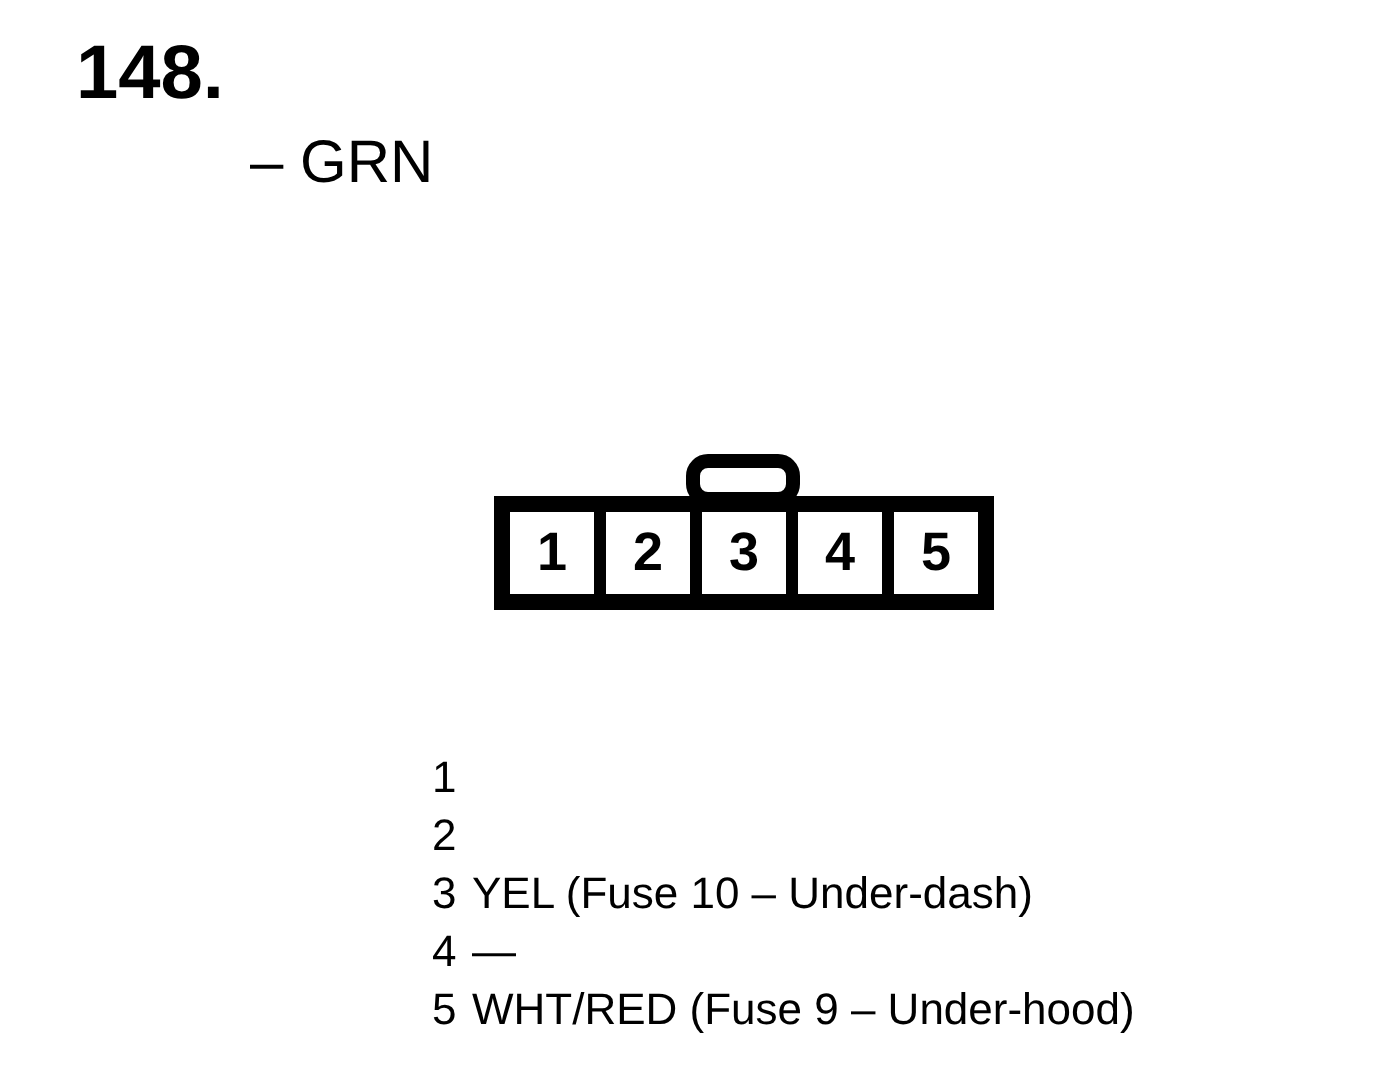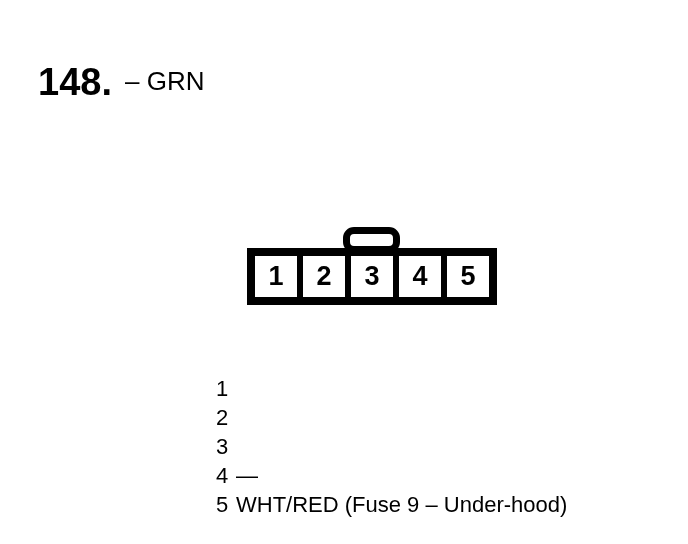--- a/index.html
+++ b/index.html
@@ -22,33 +22,32 @@
     position: absolute;
     left: 38px;
     top: 16px;
     display: flex;
     align-items: flex-start;
     font-weight: bold;
     font-size: 38px;
     line-height: 1.15;
     letter-spacing: 0;
     white-space: nowrap;
-    margin-top: 45px;
   }
   .title-row .num {
     display: inline-block;
     width: 90px;
   }
 
   
   .bullets {
     position: absolute;
     left: 125px;
     top: 67px;
-    font-size: 26px;
+    font-size: 30px;
     line-height: 29px;
     white-space: nowrap;
   }
 
   
   .connector {
     position: absolute;
     left: 0;
     top: 0;
     width: 688px;
@@ -132,20 +131,21 @@
 
   <div class="pinout">
     <div class="row">
       <span class="pn">1</span>
     </div>
     <div class="row">
       <span class="pn">2</span>
     </div>
     <div class="row">
       <span class="pn">3</span>
+      <span class="pd">YEL (Fuse 10 – Under-dash)</span>
     </div>
     <div class="row">
       <span class="pn">4</span>
       <span class="pd">—</span>
     </div>
     <div class="row">
       <span class="pn">5</span>
       <span class="pd">WHT/RED (Fuse 9 – Under-hood)</span>
     </div>
   </div>

